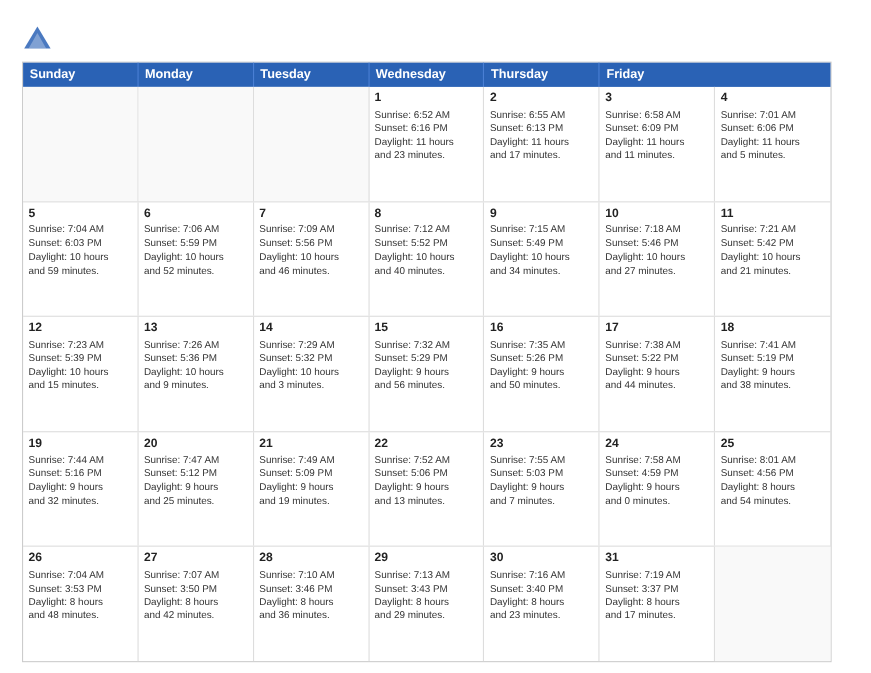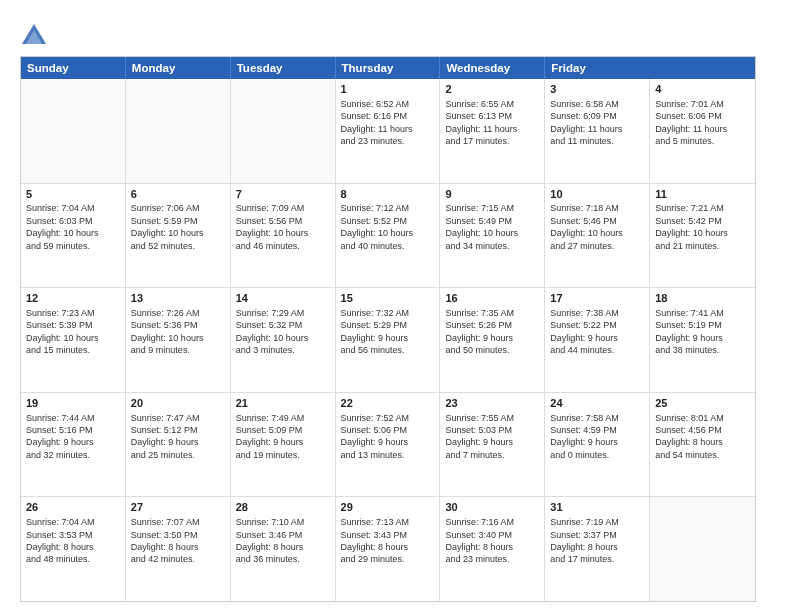--- a/index.html
+++ b/index.html
@@ -133,22 +133,22 @@
       <div class="month-title"></div>
       <div class="location"></div>
     </div>
   </div>
 
   <div class="calendar">
     <div class="cal-header">
     <div class="cal-header-cell">Sunday</div>
         <div class="cal-header-cell">Monday</div>
         <div class="cal-header-cell">Tuesday</div>
+        <div class="cal-header-cell">Wednesday</div>
         <div class="cal-header-cell">Thursday</div>
-        <div class="cal-header-cell">Wednesday</div>
         <div class="cal-header-cell">Friday</div>
       </div>
     <div class="cal-body">
     <div class="cal-row">
           <div class="cal-cell empty"></div>
           <div class="cal-cell empty"></div>
           <div class="cal-cell empty"></div>
           <div class="cal-cell"><span class="day-num">1</span><span class="cell-text" style="white-space: pre-line;">Sunrise: 6:52 AM
 Sunset: 6:16 PM
 Daylight: 11 hours

